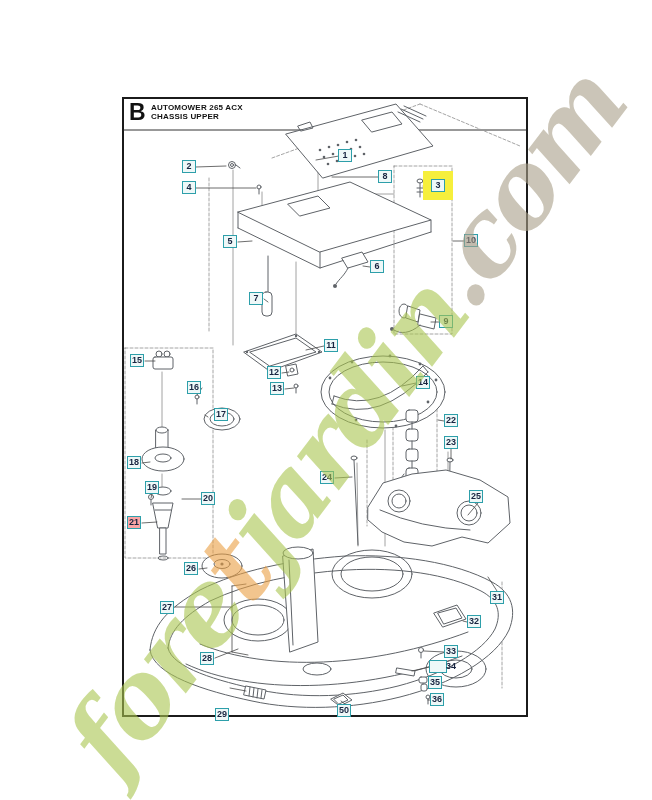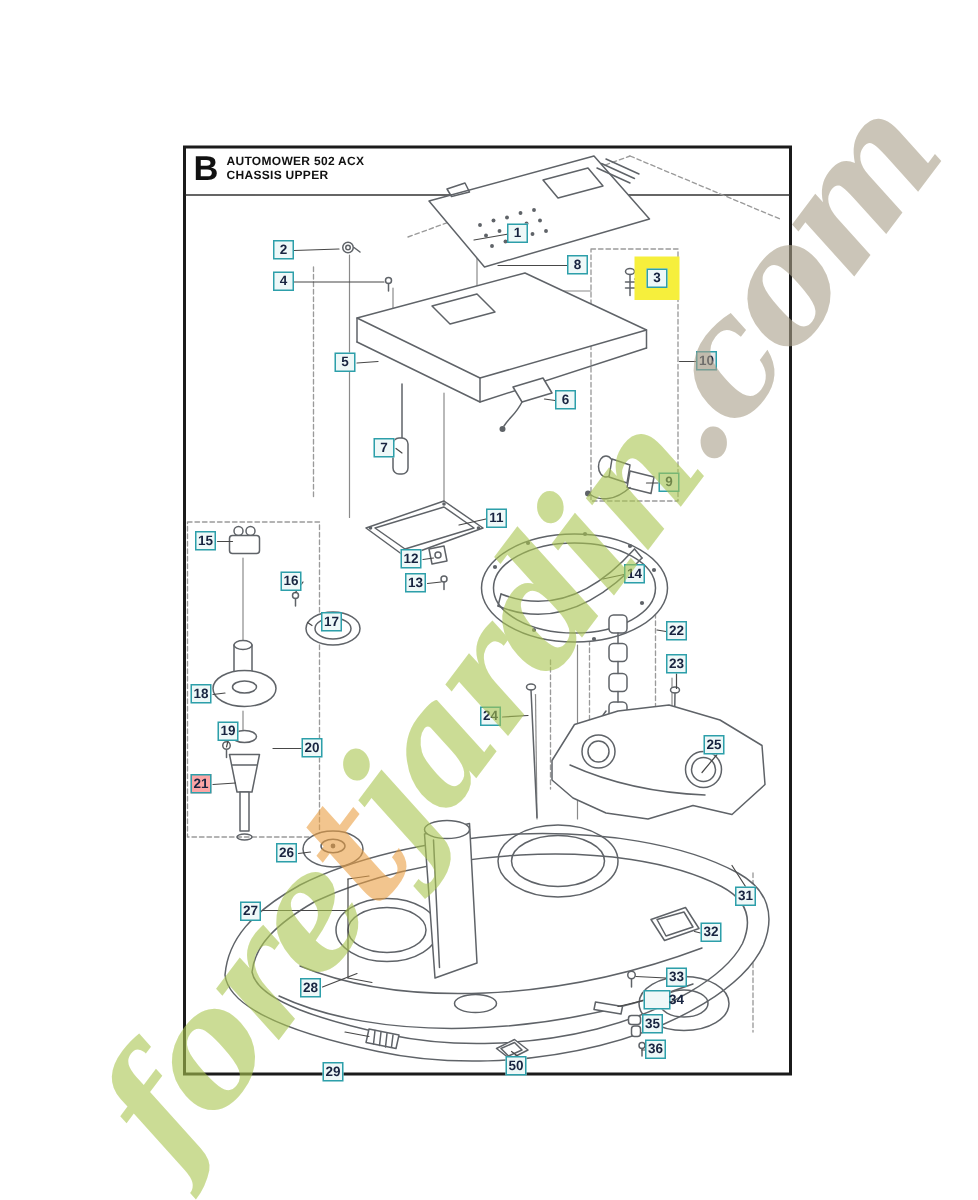--- a/index.html
+++ b/index.html
@@ -36,21 +36,21 @@
     transform:rotate(-53deg);opacity:.6;letter-spacing:-4px;
   }
 </style>
 </head>
 <body>
 
 <div class="frame"></div>
 
 <div class="hdr-letter">B</div>
 <div class="hdr-title">
-  <div>AUTOMOWER 502 ACX</div>
+  <div>AUTOMOWER 265 ACX</div>
   <div>CHASSIS UPPER</div>
 </div>
 
 <svg id="svgLayer" width="652" height="800" viewBox="0 0 652 800" fill="none" stroke="#5f6368" stroke-width="1" stroke-linecap="round" stroke-linejoin="round">
 
   <line x1="124" y1="130" x2="526" y2="130" stroke="#333"></line>
 
   <g stroke="#9a9a9a" stroke-dasharray="3 2" stroke-width="0.9">
     <rect x="394" y="166" width="58" height="168"></rect>
     <rect x="125" y="348" width="88" height="210"></rect>

